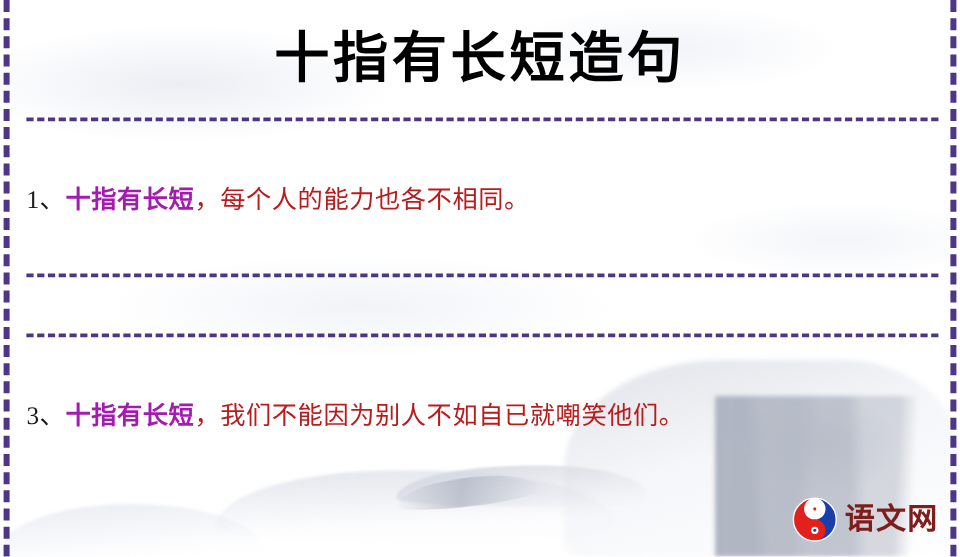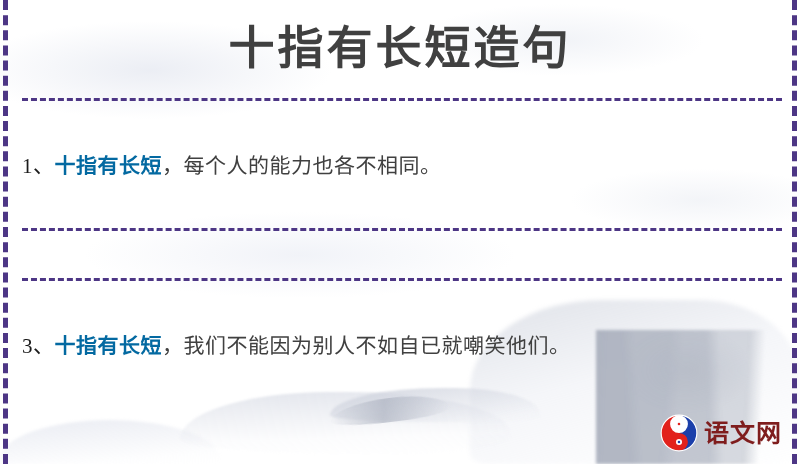--- a/index.html
+++ b/index.html
@@ -96,21 +96,21 @@
     height: 98px;
     display: flex;
     align-items: center;
     justify-content: center;
   }
   .title {
     font-family: "Liberation Serif", "DejaVu Serif", serif;
     font-weight: bold;
     font-size: 46px;
     letter-spacing: 3px;
-    color: #404040;
+    color: #000000;
     line-height: 1;
     white-space: nowrap;
   }
 
   
   .hr-dash {
     position: relative;
     z-index: 2;
     height: 0;
     border: 0;
@@ -138,25 +138,25 @@
     z-index: 2;
     padding: 0 26px 0 22px;
     font-family: "Liberation Serif", "DejaVu Serif", serif;
     font-size: 21px;
     line-height: 38px;
     color: #1b1b1b;
     letter-spacing: 0.5px;
   }
   .s-idx { color: #1b1b1b; }
   .s-hl {
-    color: #0369a1;
+    color: #a21caf;
     font-weight: bold;
     margin-top: 24px;
   }
-  .s-plain { color: #404040; }
+  .s-plain { color: #b91c1c; }
 
   .gap-a { height: 25px; }
   .gap-b { height: 22px; }
 
   
   .logo {
     position: absolute;
     right: 18px;
     bottom: 12px;
     z-index: 4;

